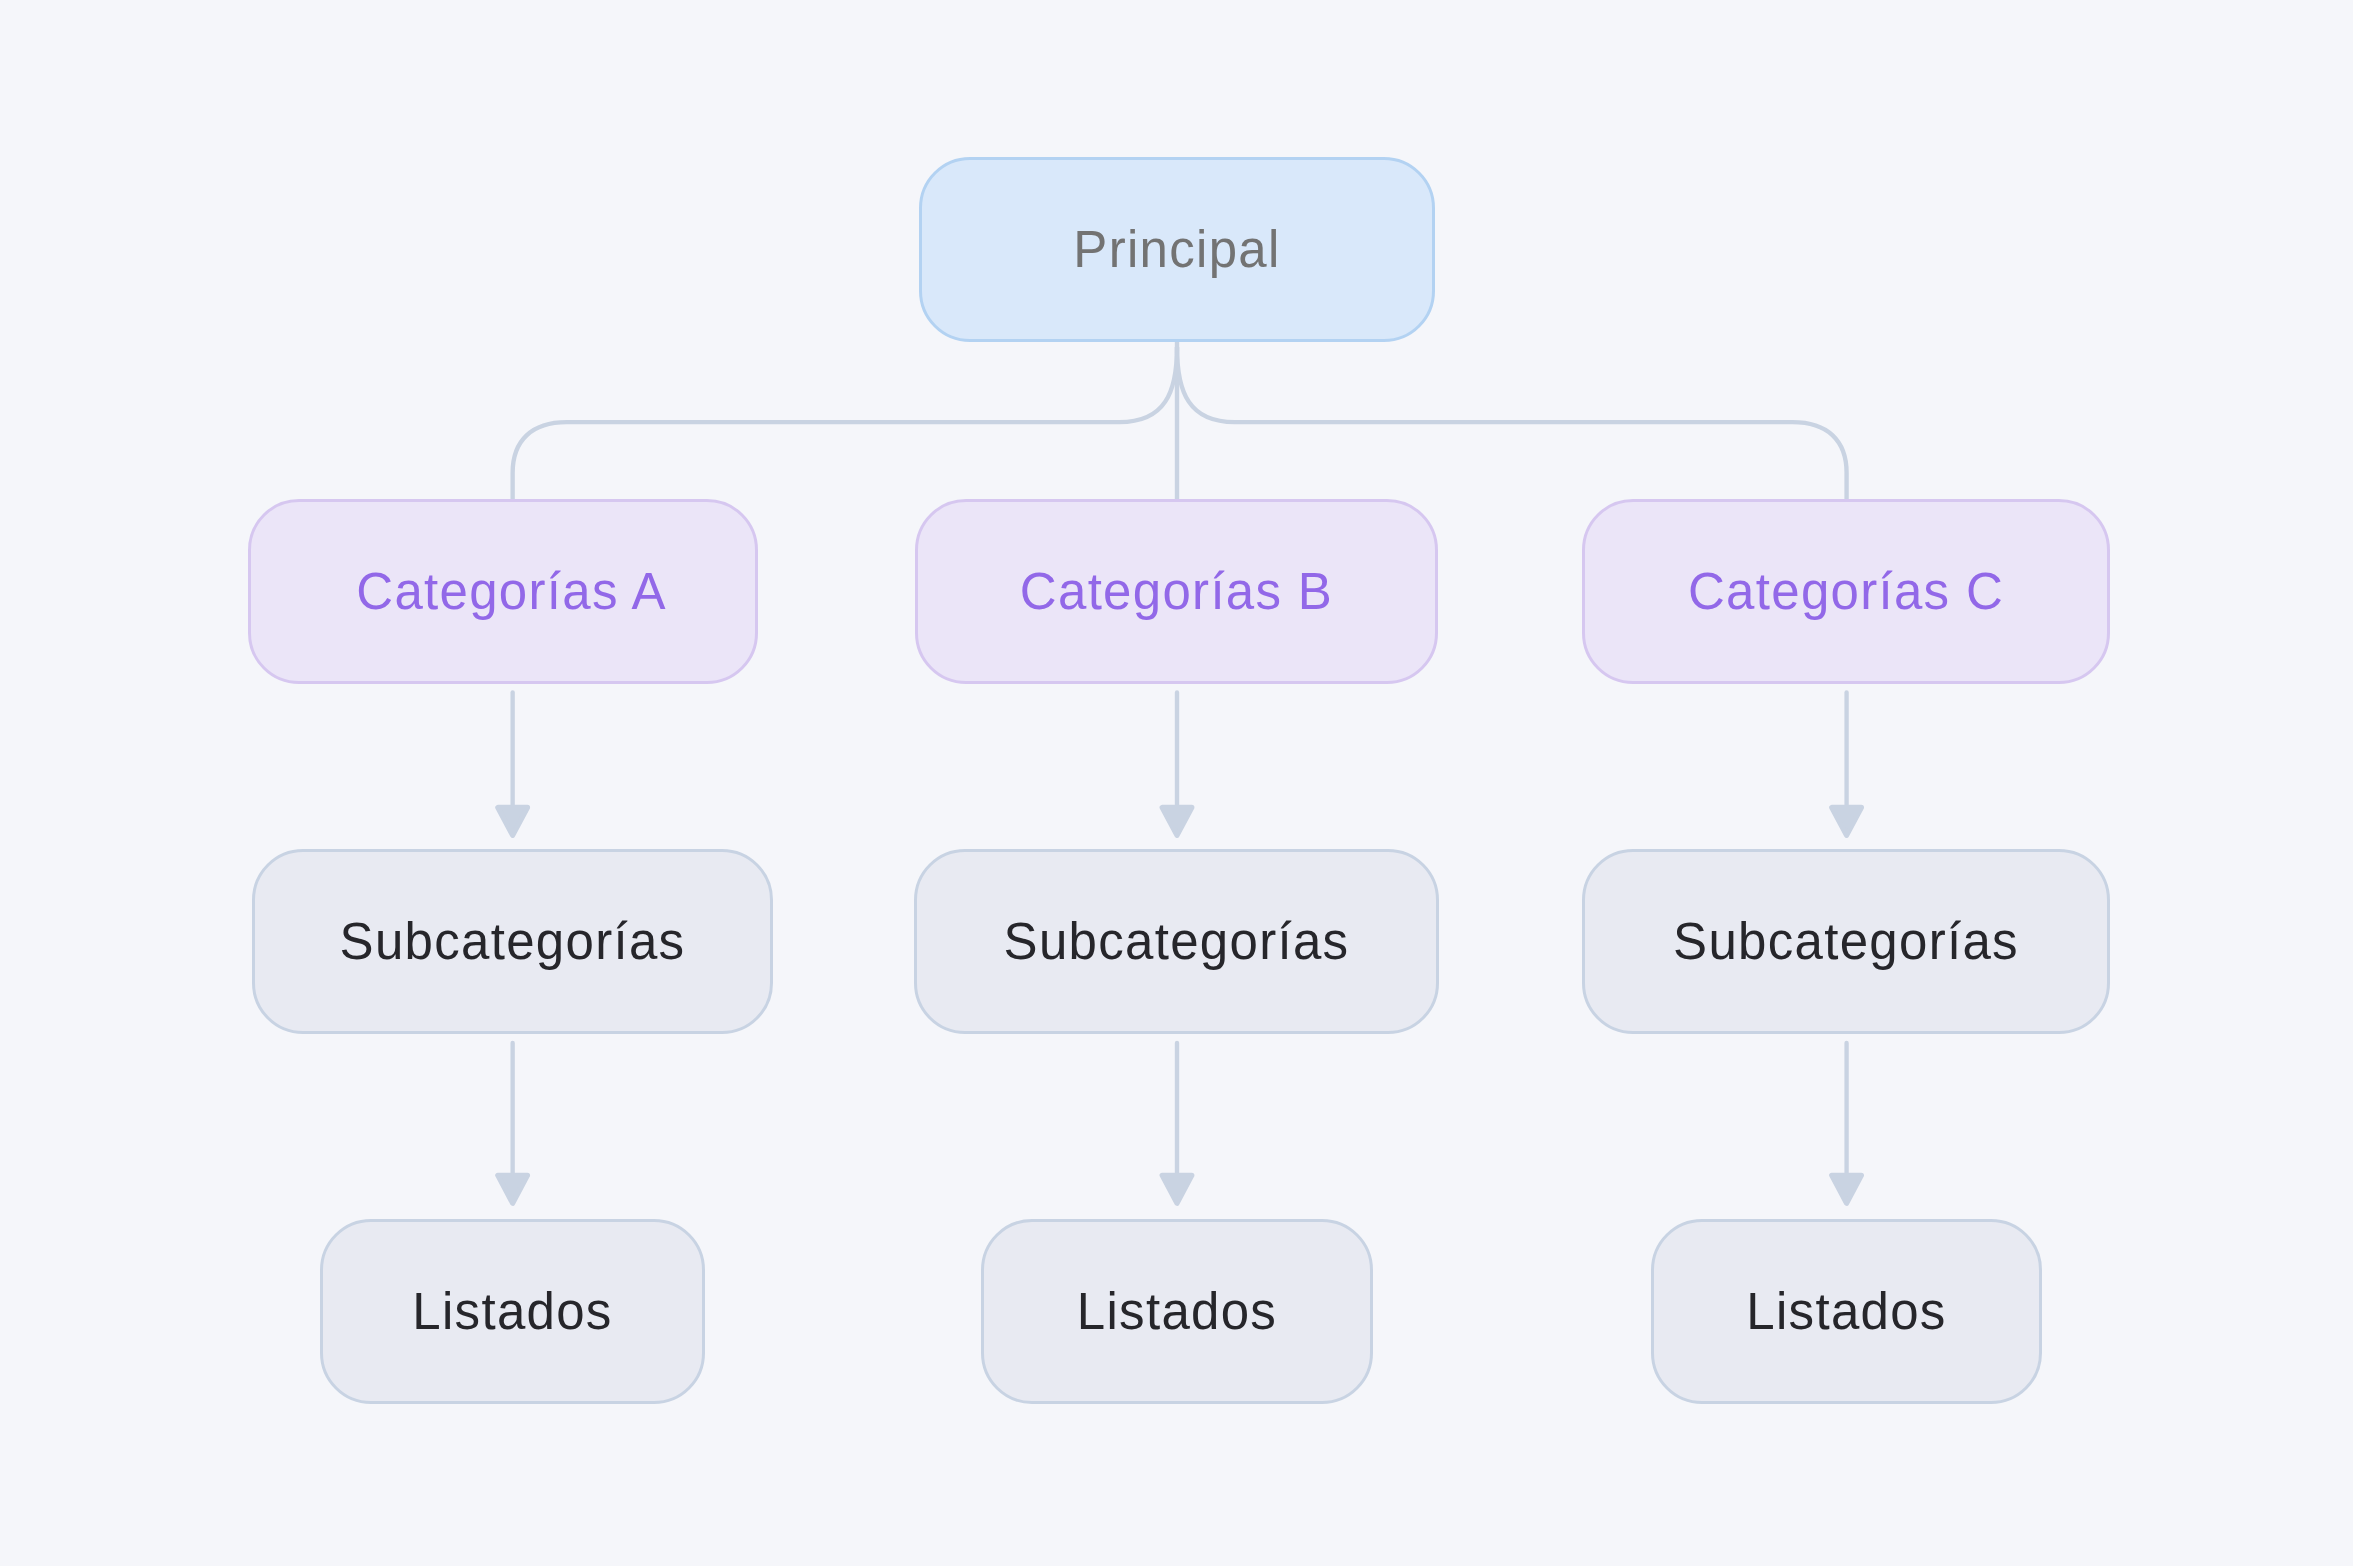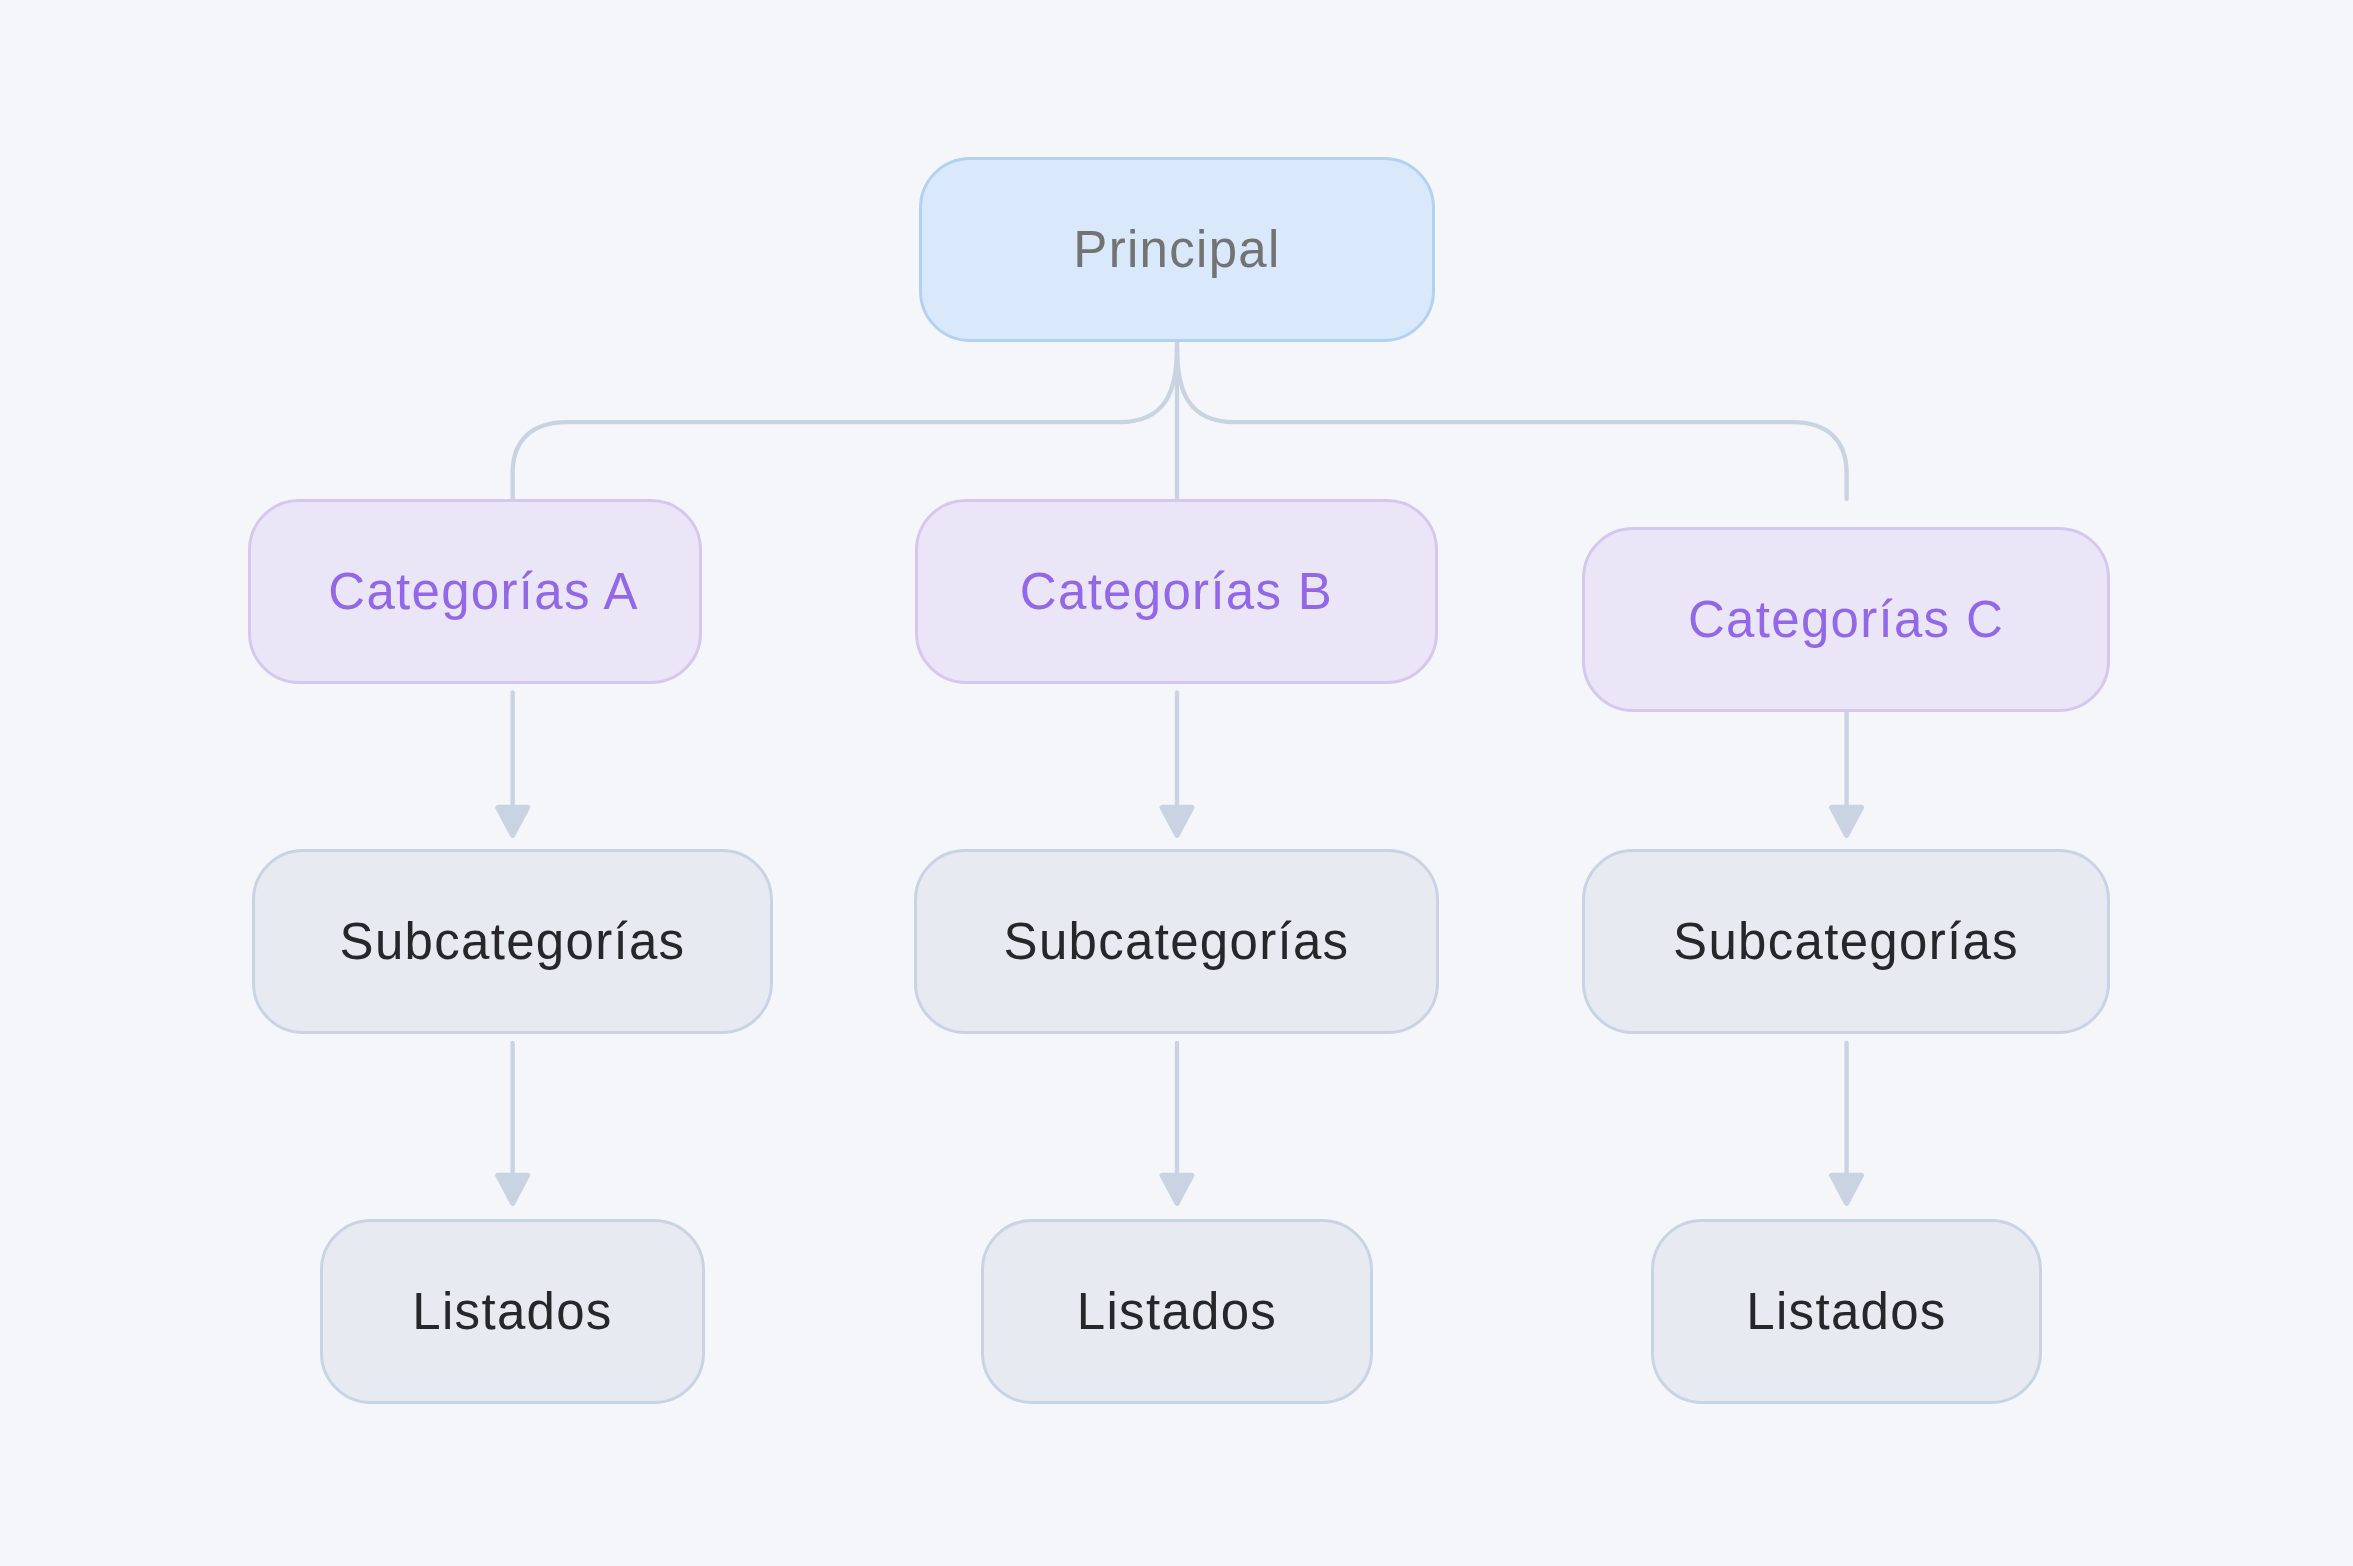--- a/index.html
+++ b/index.html
@@ -50,23 +50,23 @@
   }
   .node.category .label { color: #9268E8; }
   .node.neutral {
     background: #E8EAF2;
     border: 3.5px solid #C8D3E3;
   }
   .node.neutral .label { color: #26262B; }
 
   
   #node-principal { left: 919px; top: 157px;  width: 516px; }
-  #node-cat-a     { left: 248px;  top: 499px;  width: 454px; padding-left: 17px; }
+  #node-cat-a     { left: 248px;  top: 499px;  width: 510px; padding-left: 17px; }
   #node-cat-b     { left: 915px; top: 499px;  width: 523px; }
-  #node-cat-c     { left: 1582px; top: 499px;  width: 528px; margin-top: 28px; }
+  #node-cat-c     { left: 1582px; top: 499px;  width: 528px; }
   #node-sub-a     { left: 252px;  top: 849px;  width: 521px; }
   #node-sub-b     { left: 914px; top: 849px;  width: 525px; }
   #node-sub-c     { left: 1582px; top: 849px;  width: 528px; }
   #node-list-a    { left: 320px;  top: 1219px; width: 385px; }
   #node-list-b    { left: 981px; top: 1219px; width: 392px; }
   #node-list-c    { left: 1651px; top: 1219px; width: 391px; }
 
   .edge-line {
     fill: none;
     stroke: #C9D3E2;

